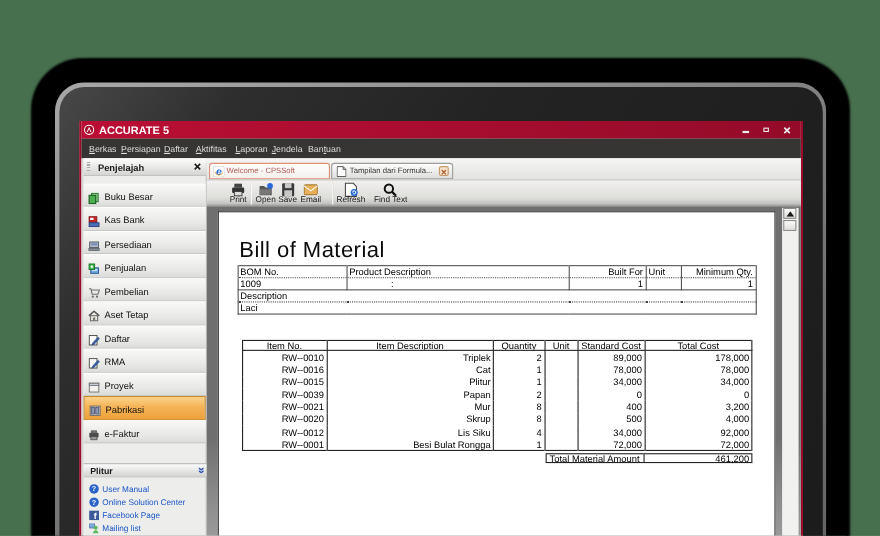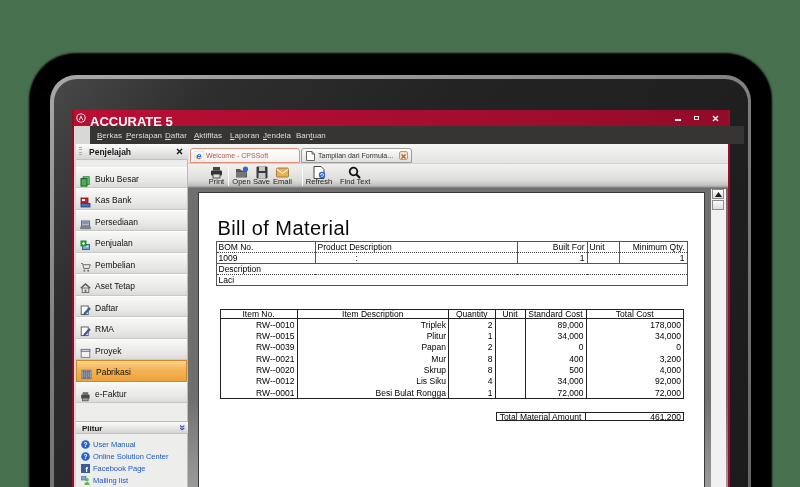--- a/index.html
+++ b/index.html
@@ -6,22 +6,22 @@
 .abs{position:absolute;}
 
 #shadow{left:30px;top:54px;width:741px;height:500px;background:#000;border-radius:46px 46px 0 0;box-shadow:0 0 2px 1px #000;}
 
 #rim{left:50px;top:75px;width:701px;height:480px;border-radius:26px 26px 0 0;background:linear-gradient(160deg,#a8a8a8,#7c7c7c 40%,#606060);}
 #bezel{left:53.5px;top:78.5px;width:694px;height:480px;border-radius:23px 23px 0 0;background:linear-gradient(125deg,#484848 0%,#2e2e2e 16%,#232323 40%,#1b1b1b 100%);}
 
 #win{left:72px;top:110px;width:658px;height:377px;background:#d8d8d6;border-left:2px solid #9b0c2b;border-right:2px solid #9b0c2b;}
 #titlebar{left:0;top:0;width:654px;height:16px;background:linear-gradient(90deg,#bb0e34,#a60d2f 55%,#930b28);}
 #logo{left:2px;top:3px;width:10px;height:10px;}
-#apptitle{left:16px;top:3.5px;color:#fff;font-size:13px;font-weight:bold;letter-spacing:0;}
-#menubar{left:0;top:16px;width:654px;height:17.5px;background:#363533;margin-left:16px;}
+#apptitle{left:16px;top:3.5px;color:#fff;font-size:10px;font-weight:bold;letter-spacing:0;}
+#menubar{left:0;top:16px;width:654px;height:17.5px;background:#363533;}
 .menu{position:absolute;top:5px;color:#dcdcdc;font-size:8px;}
 .menu u{text-decoration:underline;}
 #mainarea{left:0;top:33.5px;width:654px;height:343.5px;background:#d8d8d6;}
 
 #panel{left:2px;top:0.5px;width:112px;height:343px;background:#ededec;border-right:1px solid #bbbbb9;}
 #phead{left:0;top:0;width:112px;height:16px;background:linear-gradient(180deg,#fdfdfd,#d6d6d4);border-bottom:1px solid #c2c2c0;}
 #phead .t{position:absolute;left:13px;top:3px;font-size:8.5px;font-weight:bold;color:#1a1a1a;}
 #phead .grip{position:absolute;left:3px;top:3px;width:3px;height:10px;background:repeating-linear-gradient(180deg,#aaa 0 1px,transparent 1px 2.5px);}
 .pitem{position:absolute;left:0;width:111px;height:21.5px;background:linear-gradient(180deg,#f8f8f7,#e7e7e5 70%,#dbdbd9);border-bottom:1px solid #c8c8c6;border-top:1px solid #fff;}
 .pitem.hl{background:linear-gradient(180deg,#fbd38a,#f5b356 45%,#eda23a);border:1px solid #c98a2a;}
@@ -321,20 +321,28 @@
               <tbody>
                   <tr>
                     <td class="l">RW--0010</td>
                     <td class="l">Triplek</td>
                     <td class="r">2</td>
                     <td></td>
                     <td class="r">89,000</td>
                     <td class="r">178,000</td>
                   </tr>
 <tr>
+                    <td class="l">RW--0016</td>
+                    <td class="l">Cat</td>
+                    <td class="r">1</td>
+                    <td></td>
+                    <td class="r">78,000</td>
+                    <td class="r">78,000</td>
+                  </tr>
+<tr>
                     <td class="l">RW--0015</td>
                     <td class="l">Plitur</td>
                     <td class="r">1</td>
                     <td></td>
                     <td class="r">34,000</td>
                     <td class="r">34,000</td>
                   </tr>
 <tr>
                     <td class="l">RW--0039</td>
                     <td class="l">Papan</td>

